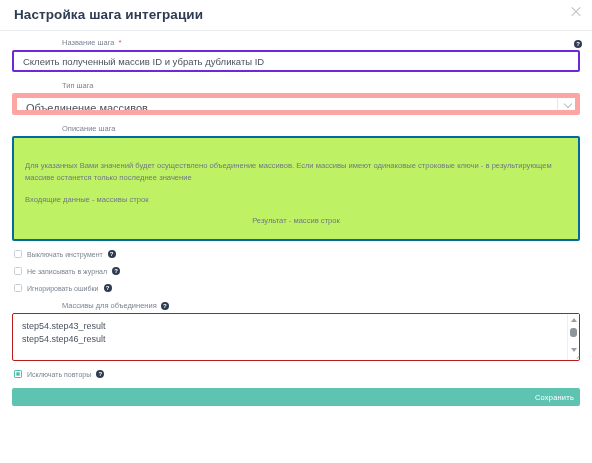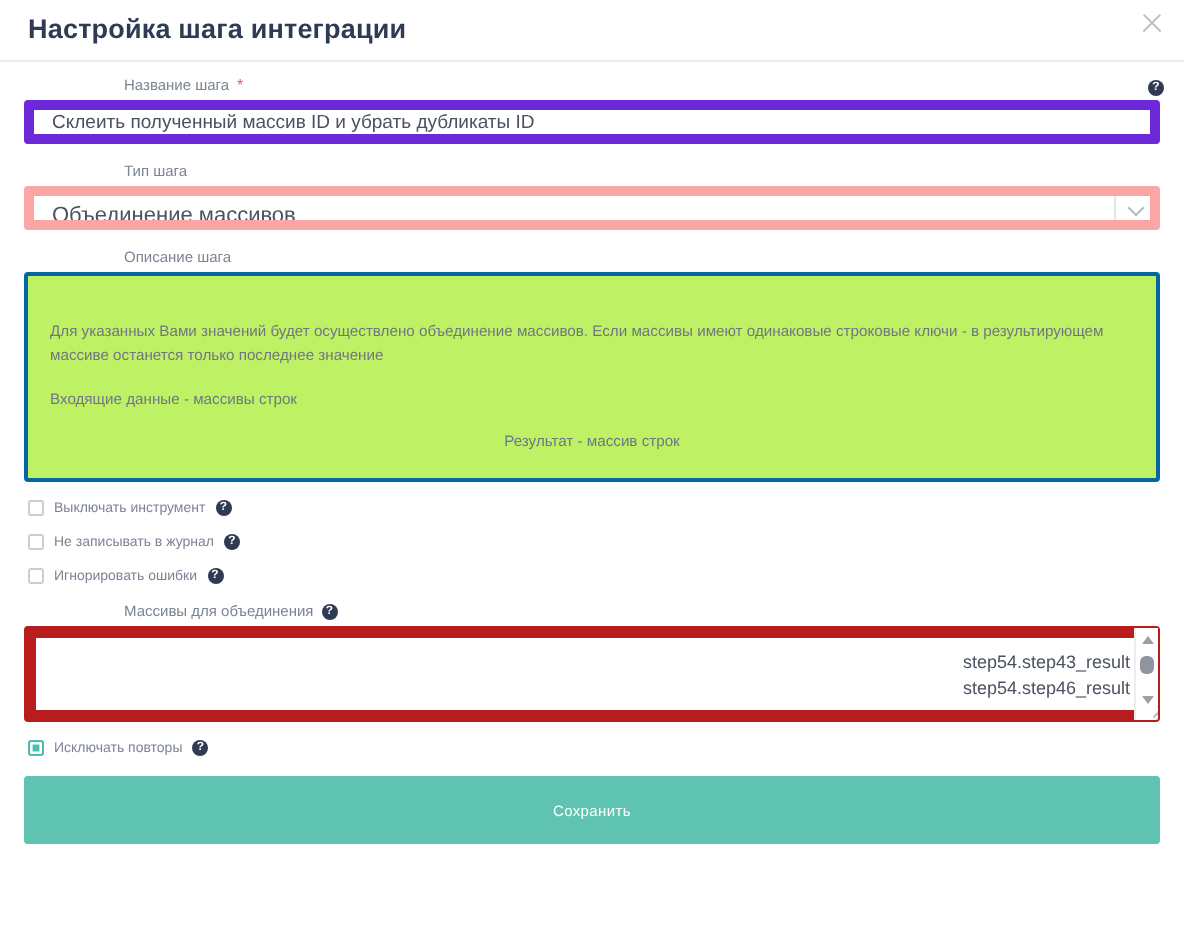--- a/index.html
+++ b/index.html
@@ -99,21 +99,21 @@
     text-align: center;
     cursor: pointer;
     flex: none;
   }
 
   .text-input {
     box-sizing: border-box;
     width: 100%;
     height: 22px;
     padding: 0 9px;
-    border: 5px solid #6d28d9;
+    border: 2px solid #6d28d9;
     border-radius: 2px;
     background: #ffffff;
     font-family: inherit;
     font-size: 9.5px;
     color: #4a5260;
     outline: none;
   }
   .text-input.focused {
     border-color: #5ec2b1;
     box-shadow: 0 0 0 1px rgba(94,194,177,.15);
@@ -216,26 +216,25 @@
 
   
   .textarea-wrap {
     position: relative;
     width: 100%;
   }
   .textarea {
     box-sizing: border-box;
     width: 100%;
     height: 48px;
-    border: 6px solid #b91c1c;
+    border: 1px solid #b91c1c;
     border-radius: 2px;
     background: #ffffff;
     padding: 6px 9px 0 9px;
     overflow: hidden;
-    text-align: right;
   }
   .textarea-line {
     font-size: 9px;
     line-height: 12.5px;
     color: #4a5260;
     white-space: nowrap;
   }
   .ta-scrollbar {
     position: absolute;
     top: 1px;
@@ -290,30 +289,31 @@
   }
   .ta-resize-grip i:nth-child(1) { bottom: 2px; width: 9px; }
   .ta-resize-grip i:nth-child(2) { bottom: 5px; width: 6px; }
   .ta-resize-grip i:nth-child(3) { bottom: 8px; width: 3px; }
 
   
   .save-button {
     box-sizing: border-box;
     display: block;
     width: 100%;
-    height: 34px;
+    height: 18px;
     margin-top: 10px;
     border: none;
     border-radius: 2px;
     background: #5fc3b2;
     color: #ffffff;
     font-family: inherit;
     font-size: 7.5px;
     letter-spacing: .2px;
     cursor: pointer;
+    text-align: right;
   }
 
   .top-help-icon {
     position: absolute;
     top: 40px;
     right: 10px;
     width: 8px;
     height: 8px;
     border-radius: 50%;
     background: #2f3b52;

